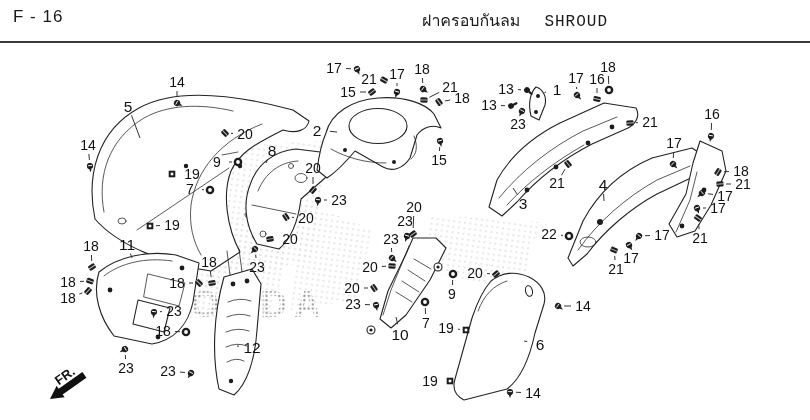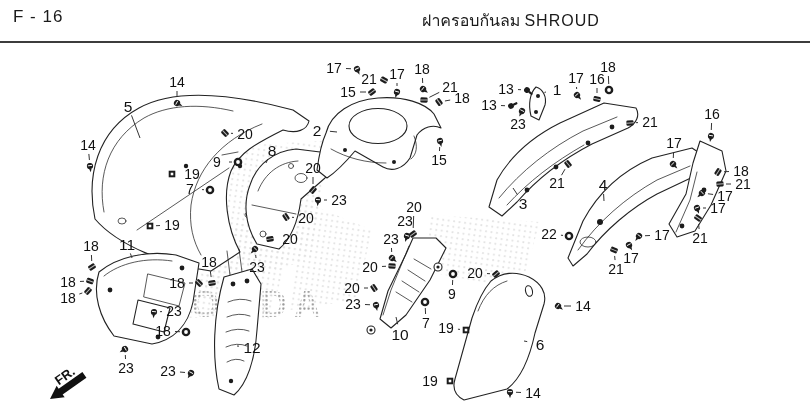--- a/index.html
+++ b/index.html
@@ -1,20 +1,20 @@
 <!DOCTYPE html>
 <html><head>
 <meta charset="utf-8">
 <style>
   html,body{margin:0;padding:0;background:#fff;}
   .page{position:relative;width:810px;height:420px;background:#fff;overflow:hidden;
         font-family:"Liberation Sans","DejaVu Sans",sans-serif;color:#111;}
   .page-code{position:absolute;left:13px;top:7px;font-size:17px;letter-spacing:1px;color:#1a1a1a;}
   .title{position:absolute;left:422px;top:8px;font-size:16px;color:#1a1a1a;white-space:nowrap;}
-  .title .en{margin-left:4px;letter-spacing:1px;}
+  .title .en{margin-left:24px;letter-spacing:1px;font-family:Liberation Mono, monospace;}
   .rule{position:absolute;left:0;top:41px;width:810px;height:2px;background:#3c3c3c;}
   svg{position:absolute;left:0;top:0;}
   .part path,.part ellipse,.part circle,.part line,.part rect{stroke:#222;stroke-width:1.1;fill:#fff;stroke-linejoin:round;stroke-linecap:round;}
   .part .thin{stroke-width:0.75;fill:none;}
   .part .dot{fill:#1c1c1c;stroke:none;}
   .leader{stroke:#333;stroke-width:1;}
   .num{font-family:"Liberation Sans","DejaVu Sans",sans-serif;font-size:14px;fill:#111;
        text-anchor:middle;dominant-baseline:central;}
   .big{font-size:15.5px;}
   .wm{font-family:"Liberation Sans","DejaVu Sans",sans-serif;font-weight:bold;}

